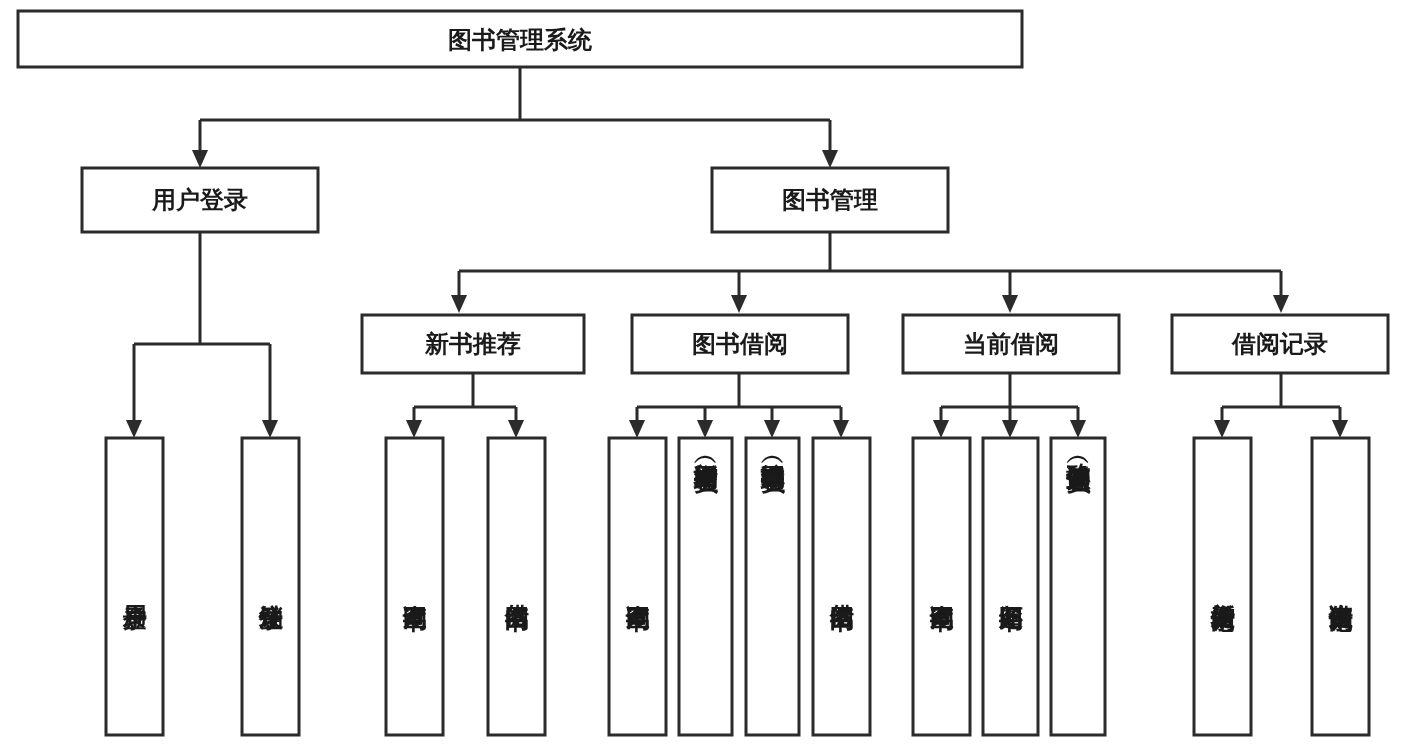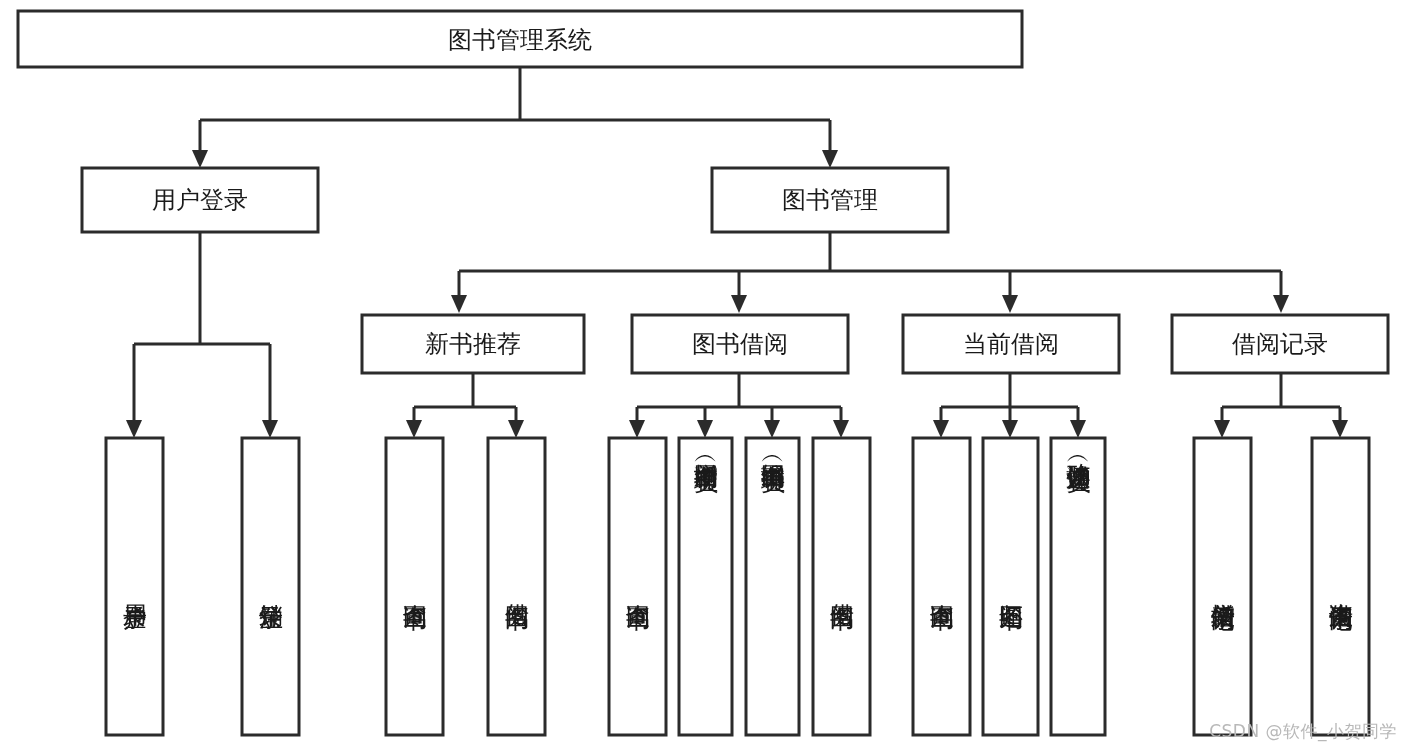--- a/index.html
+++ b/index.html
@@ -2,21 +2,21 @@
 <html><head>
 <meta charset="utf-8">
 <style>
   html,body{margin:0;padding:0;background:#ffffff;}
   body{
     width:1405px;height:747px;
     font-family:"DejaVu Sans","Liberation Sans",sans-serif;
     overflow:hidden;
     position:relative;
   }
-  #diagram-root{position:relative;width:1405px;height:747px;}
+  #diagram-root{position:relative;width:1405px;height:747px;font-weight:bold;}
   svg#flow{position:absolute;left:0;top:0;width:1405px;height:747px;}
   .node-rect{fill:#ffffff;stroke:#2b2b2b;stroke-width:3;}
   .edge{stroke:#2b2b2b;stroke-width:3;fill:none;}
   .arrow-head{fill:#2b2b2b;stroke:none;}
   .node-label{
     font-family:"DejaVu Sans","Liberation Sans",sans-serif;
     fill:#1a1a1a;
     font-size:24px;
     text-anchor:middle;
     dominant-baseline:middle;
@@ -217,14 +217,13 @@
   <div class="vnode-label-wrap" style="left:1051px;top:438px;width:54px;height:297px;align-items:flex-start;">
     <span class="vlabel" style="margin-top:6px;">确认归还（管理员）</span>
   </div>
   <div class="vnode-label-wrap" style="left:1194px;top:438px;width:57px;height:297px;">
     <span class="vlabel">新增借阅记录</span>
   </div>
   <div class="vnode-label-wrap" style="left:1312px;top:438px;width:57px;height:297px;">
     <span class="vlabel">查询借阅记录</span>
   </div>
 
-  <div class="watermark">CSDN @软件_小贺同学</div>
 </div>
 
 </body></html>

